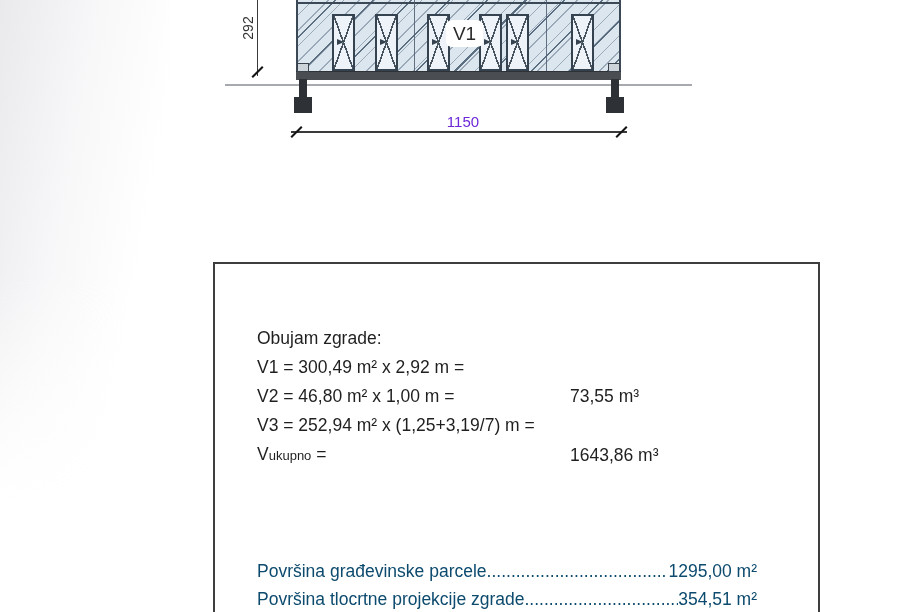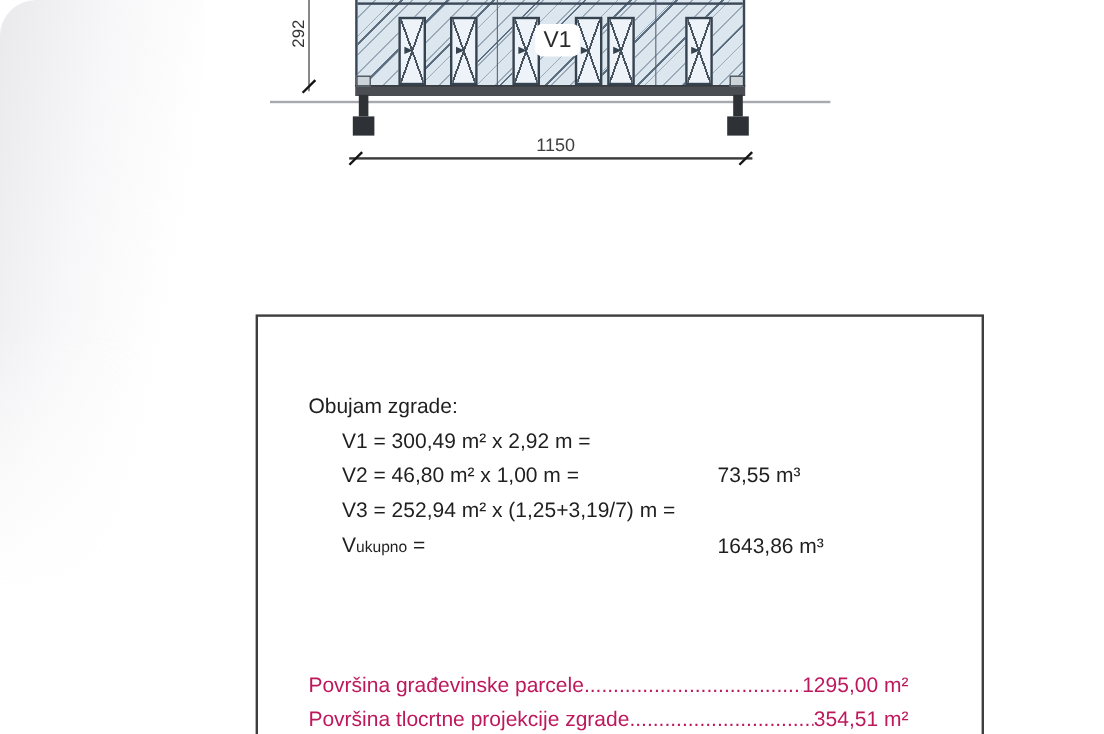--- a/index.html
+++ b/index.html
@@ -1,18 +1,18 @@
 <!DOCTYPE html>
 <html><head>
 <meta charset="utf-8">
 <style>
   html,body{margin:0;padding:0;background:#ffffff;}
   .page{
     position:relative;width:920px;height:612px;overflow:hidden;
-    background:#ffffff;font-family:"Liberation Sans",sans-serif;color:#222;border-radius:30px;
+    background:#ffffff;font-family:"Liberation Sans",sans-serif;color:#222;
   }
   .corner-wash{
     position:absolute;left:0;top:0;width:170px;height:500px;
     background:linear-gradient(100deg,rgba(222,222,226,0.65) 0%,rgba(236,236,240,0.4) 38%,rgba(255,255,255,0) 72%);
     -webkit-mask-image:linear-gradient(to bottom,#000 55%,transparent 100%);
     mask-image:linear-gradient(to bottom,#000 55%,transparent 100%);
   }
   
   .drawing{position:absolute;left:0;top:0;width:920px;height:150px;}
   .ground-line{position:absolute;left:225px;top:84px;width:467px;height:2px;background:#a6aaae;}
@@ -50,37 +50,37 @@
   .casting.left{left:297px;} .casting.right{left:608px;}
   .footing-stem{position:absolute;top:79px;width:8px;height:18px;background:#2e3236;}
   .footing-stem.left{left:299px;} .footing-stem.right{left:611px;}
   .footing-block{position:absolute;top:97px;width:18px;height:16px;background:#2e3236;}
   .footing-block.left{left:294px;} .footing-block.right{left:606px;}
   .dim-bottom-line{position:absolute;left:291px;top:131px;width:336px;height:1.5px;background:#3a3a3a;}
   .tick{position:absolute;width:15px;height:0;border-top:2.2px solid #141414;transform:rotate(-45deg);}
   .tick.tb-left{left:289px;top:131px;}
   .tick.tb-right{left:614px;top:131px;}
   .tick.tv{left:250px;top:71px;}
-  .dim-bottom-text{position:absolute;left:423px;top:113px;width:80px;text-align:center;font-size:15px;color:#404040;}
+  .dim-bottom-text{position:absolute;left:423px;top:113px;width:80px;text-align:center;font-size:15px;color:#6d28d9;}
   .dim-left-line{position:absolute;left:257px;top:0;width:1.3px;height:76px;background:#3a3a3a;}
   .dim-left-text{
     position:absolute;left:229px;top:9px;width:38px;height:38px;
     display:flex;align-items:center;justify-content:center;
     transform:rotate(-90deg);font-size:14px;color:#333;
   }
   
   .calc-box{
     position:absolute;left:213px;top:262px;width:607px;height:380px;box-sizing:border-box;
     border:2px solid #3e3e3e;background:#ffffff;
   }
   .vol-block{position:absolute;left:42px;top:60px;font-size:17.5px;line-height:29px;color:#1f1f1f;}
   .vol-row{display:flex;white-space:nowrap;align-items:center;}
-  .vol-formula{min-width:313px;margin-left:28px;}
+  .vol-formula{min-width:313px;}
   .vol-sub{font-size:13px;}
-  .area-block{position:absolute;left:42px;top:294px;width:500px;font-size:17.5px;line-height:27.5px;color:#be185d;}
+  .area-block{position:absolute;left:42px;top:294px;width:500px;font-size:17.5px;line-height:27.5px;color:#0c4a6e;}
   .area-row{display:flex;white-space:nowrap;width:100%;}
   .area-dots{flex:1 1 0;overflow:hidden;white-space:nowrap;}
 </style>
 </head>
 <body>
 
 <div class="page">
   <div class="corner-wash"></div>
 
   <div class="drawing">

